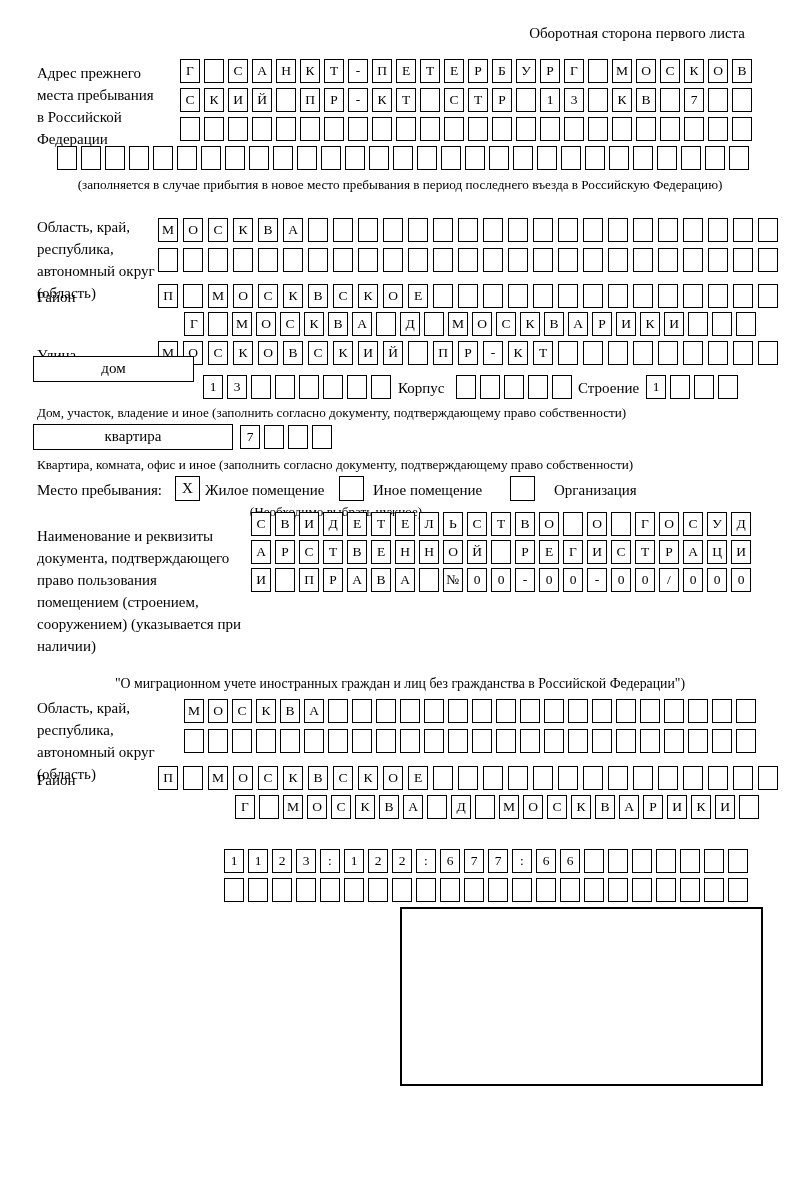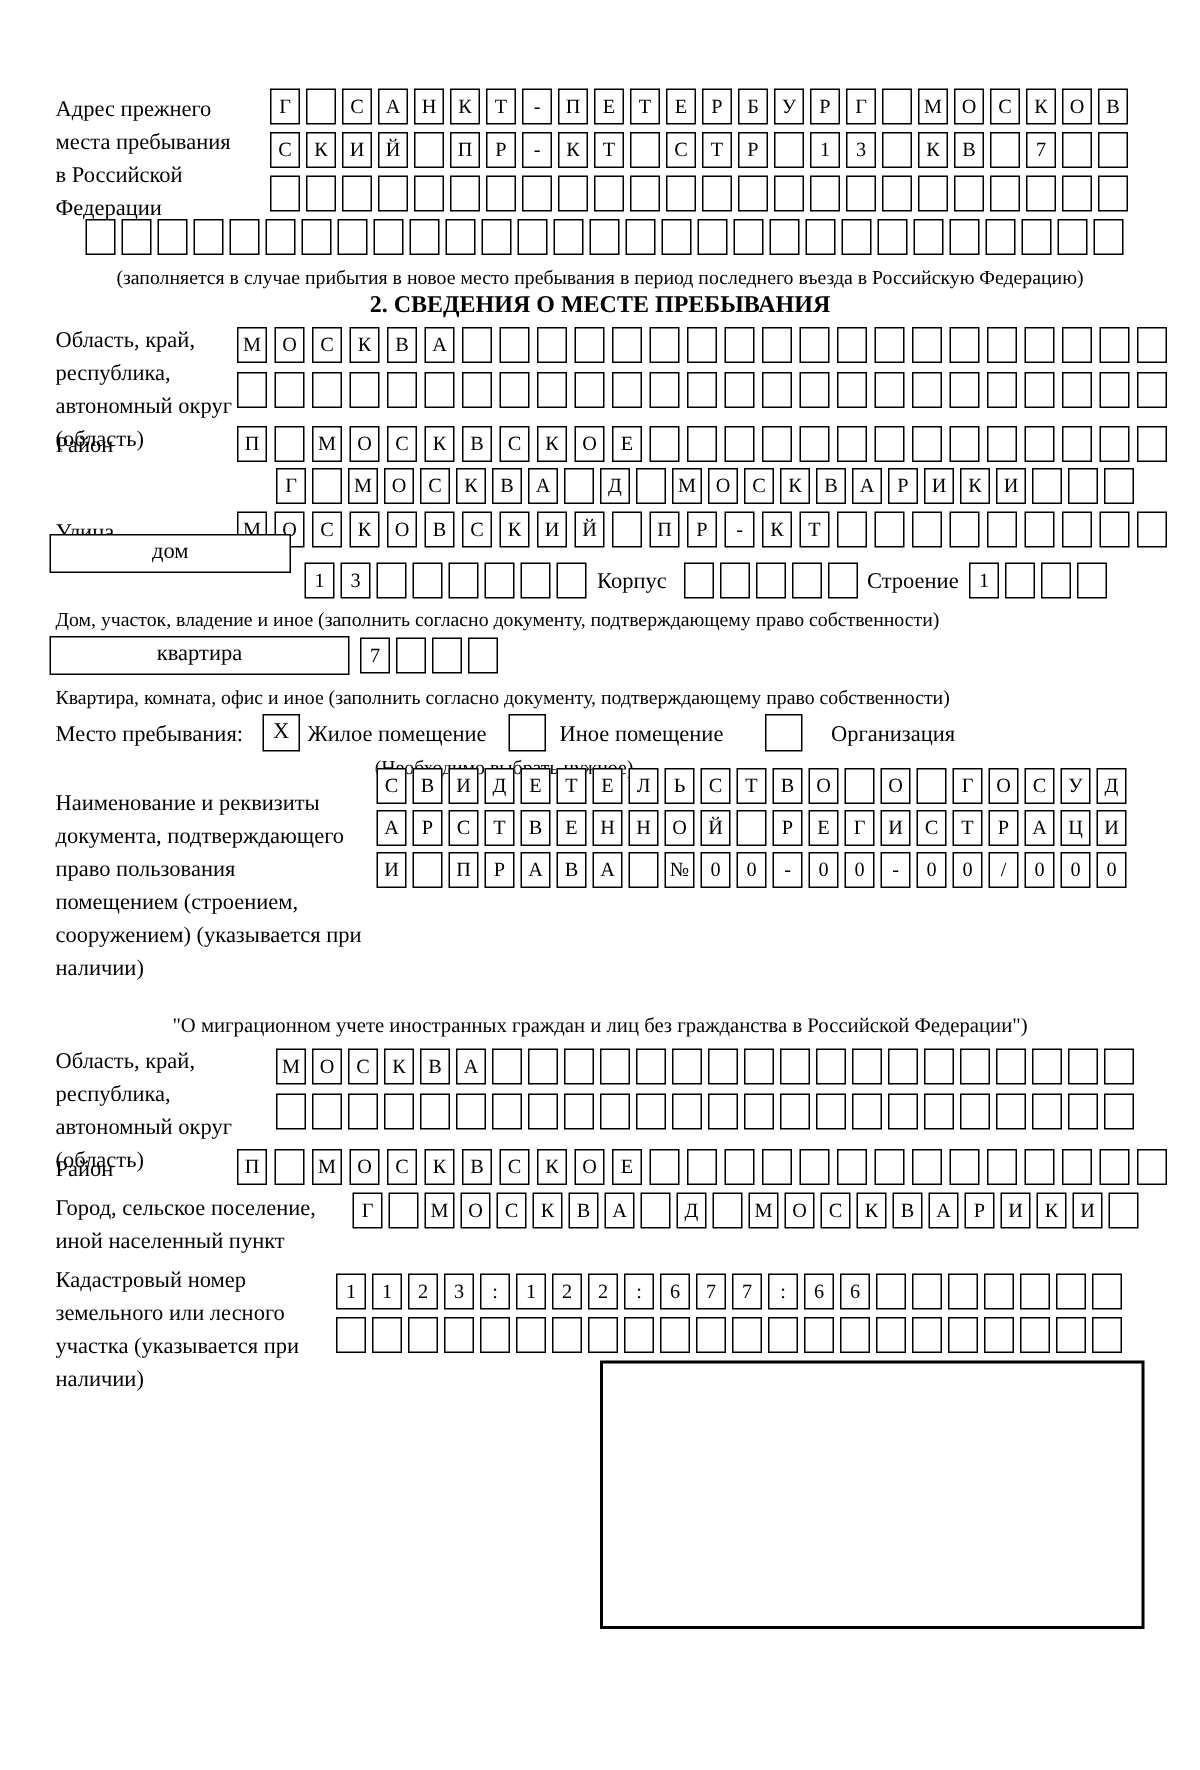--- a/index.html
+++ b/index.html
@@ -17,20 +17,21 @@
         text-align:center;font-size:15px;line-height:23px;background:#fff}
   .checkbox{position:absolute;width:25px;height:25px;box-sizing:border-box;border:1.6px solid #000;
         text-align:center;font-size:15px;line-height:22px;background:#fff}
   .bigbox{position:absolute;box-sizing:border-box;border:2px solid #000;background:#fff}
 </style>
 </head>
 <body>
 
 <div class="page">
 
+  <div class="lbl" style="top:22px;right:55px">Оборотная сторона первого листа</div>
 
   <div class="lbl" style="left:37px;top:62px;width:120px">Адрес прежнего места пребывания в Российской Федерации</div>
   <div class="cells" style="left:180px;top:59px">
       <span class="cell">Г</span>
       <span class="cell"></span>
       <span class="cell">С</span>
       <span class="cell">А</span>
       <span class="cell">Н</span>
       <span class="cell">К</span>
       <span class="cell">Т</span>
@@ -130,21 +131,20 @@
       <span class="cell"></span>
       <span class="cell"></span>
       <span class="cell"></span>
       <span class="cell"></span>
       <span class="cell"></span>
       <span class="cell"></span>
       <span class="cell"></span>
     </div>
   <div class="cap center" style="top:176px">(заполняется в случае прибытия в новое место пребывания в период последнего въезда в Российскую Федерацию)</div>
 
-  <div class="lbl bold center" style="top:193px;font-size:16px">2. СВЕДЕНИЯ О МЕСТЕ ПРЕБЫВАНИЯ</div>
 
   <div class="lbl" style="left:37px;top:216px;width:125px">Область, край, республика, автономный округ (область)</div>
   <div class="cells g5" style="left:158px;top:218px">
       <span class="cell">М</span>
       <span class="cell">О</span>
       <span class="cell">С</span>
       <span class="cell">К</span>
       <span class="cell">В</span>
       <span class="cell">А</span>
       <span class="cell"></span>
@@ -475,21 +475,20 @@
       <span class="cell"></span>
       <span class="cell"></span>
       <span class="cell"></span>
       <span class="cell"></span>
       <span class="cell"></span>
       <span class="cell"></span>
       <span class="cell"></span>
       <span class="cell"></span>
     </div>
 
-  <div class="lbl" style="left:37px;top:795px;width:195px">Город, сельское поселение, иной населенный пункт</div>
   <div class="cells" style="left:235px;top:795px">
       <span class="cell">Г</span>
       <span class="cell"></span>
       <span class="cell">М</span>
       <span class="cell">О</span>
       <span class="cell">С</span>
       <span class="cell">К</span>
       <span class="cell">В</span>
       <span class="cell">А</span>
       <span class="cell"></span>
@@ -501,21 +500,20 @@
       <span class="cell">К</span>
       <span class="cell">В</span>
       <span class="cell">А</span>
       <span class="cell">Р</span>
       <span class="cell">И</span>
       <span class="cell">К</span>
       <span class="cell">И</span>
       <span class="cell"></span>
     </div>
 
-  <div class="lbl" style="left:37px;top:843px;width:180px">Кадастровый номер земельного или лесного участка (указывается при наличии)</div>
   <div class="cells" style="left:224px;top:849px">
       <span class="cell">1</span>
       <span class="cell">1</span>
       <span class="cell">2</span>
       <span class="cell">3</span>
       <span class="cell">:</span>
       <span class="cell">1</span>
       <span class="cell">2</span>
       <span class="cell">2</span>
       <span class="cell">:</span>

